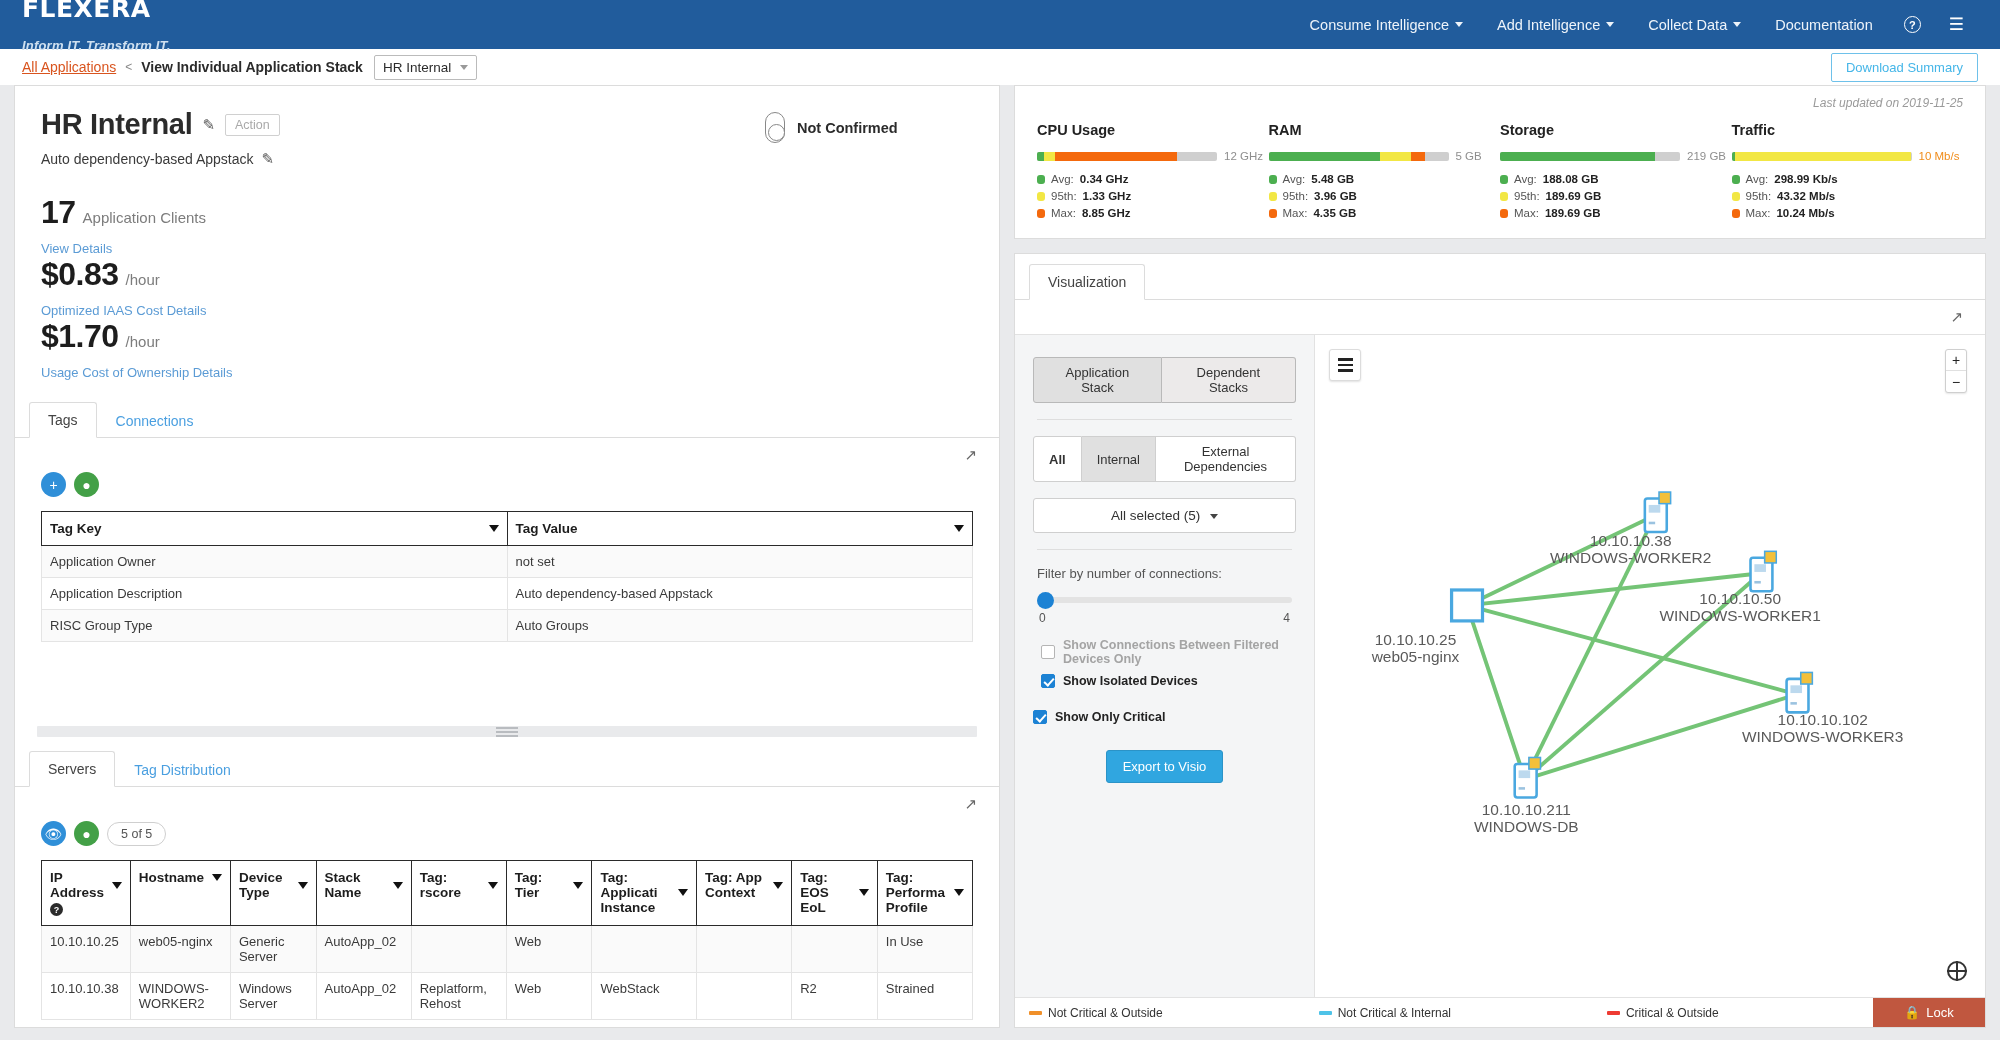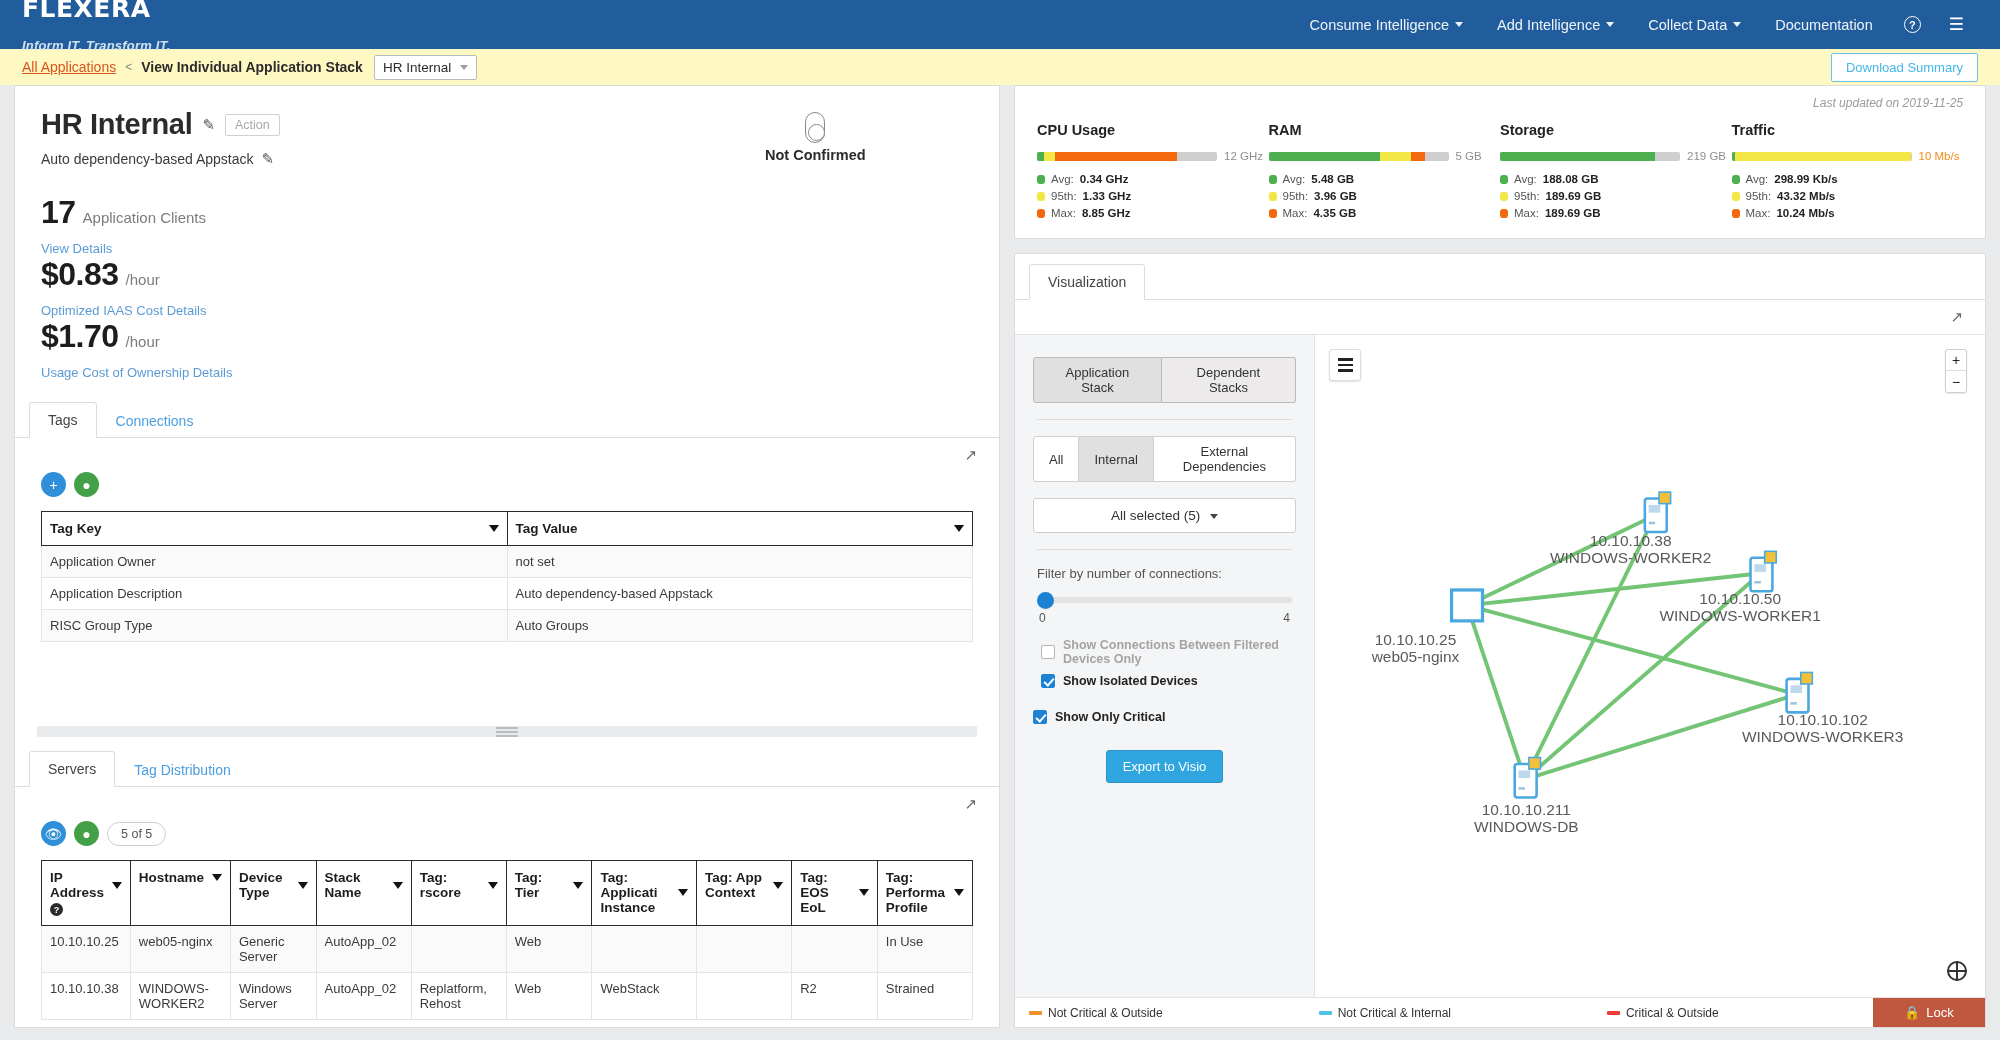--- a/index.html
+++ b/index.html
@@ -35,21 +35,21 @@
     display:flex; align-items:center; height:49px;
   }
   .qmark {
     width:17px;height:17px;border-radius:50%;border:1.6px solid #fff;
     display:flex;align-items:center;justify-content:center;font-size:11px;font-weight:700;
   }
 
   
   .crumbbar {
     height:36px; display:flex; align-items:center; padding:0 22px;
-    background:#fef9c3;
+    background:#ffffff;
   }
   .crumb-link { color:#d9541e; text-decoration:underline; font-size:14px; cursor:pointer; }
   .crumb-sep { color:#888; margin:0 9px; font-size:12px; }
   .crumb-cur { color:#2b2b2b; font-size:14px; font-weight:700; }
   .crumb-select {
     margin-left:11px; border:1px solid #bbb; background:#fff; border-radius:2px;
     padding:4px 8px; font-size:13.5px; color:#2b2b2b; display:flex; align-items:center; gap:9px;
     cursor:pointer;
   }
   .crumb-select .caret-g { width:0;height:0;border-left:4px solid transparent;border-right:4px solid transparent;border-top:5px solid #999; }
@@ -70,21 +70,21 @@
   .app-title { font-size:29px; font-weight:700; color:#2b2b2b; letter-spacing:-.3px; }
   .ico-pencil { font-size:15px; color:#555; cursor:pointer; }
   .action-chip {
     border:1px solid #d0d0d0; color:#a9a9a9; font-size:12.5px;
     padding:3px 9px; border-radius:2px; background:#fff; cursor:pointer;
   }
   .app-sub { margin-top:9px; font-size:14px; color:#3a3a3a; display:flex; align-items:center; gap:8px; }
   .stack-saved { margin-top:8px; font-size:14px; color:#3a3a3a; display:flex; align-items:center; gap:7px; }
   .cb-empty { width:13px;height:13px;border:1.5px solid #555; background:#fff; display:inline-block; }
   .confirm-block {
-    position:absolute; top:26px; left:750px; display:flex; align-items:center; gap:4px;flex-direction:column;
+    position:absolute; top:26px; left:750px; display:flex; align-items:center; gap:12px;
   }
   .confirm-toggle {
     width:20px;height:31px;border:1.7px solid #888;border-radius:11px;position:relative;background:#fff;
   }
   .confirm-toggle:after {
     content:""; position:absolute; left:1.5px; bottom:1.5px; width:15px;height:15px;
     border:1.7px solid #888; border-radius:50%; background:#fff;
   }
   .confirm-label { font-size:14.5px; color:#2b2b2b; font-weight:600; }
 
@@ -185,21 +185,21 @@
   .seg button:first-child { border-radius:3px 0 0 3px; }
   .seg button:last-child { border-radius:0 3px 3px 0; border-left:none; }
   .hr { height:1px; background:#dedede; margin:16px 4px; }
   .seg2 { display:flex; justify-content:center; }
   .seg2 button {
     font-family:"Liberation Sans", sans-serif; font-size:13px; padding:7px 15px;
     border:1px solid #cfcfcf; background:#fff; color:#333; cursor:pointer;
   }
   .seg2 button.on { background:#e0e0e0; }
   .seg2 button + button { border-left:none; }
-  .seg2 button:first-child { border-radius:3px 0 0 3px; }
+  .seg2 button:first-child { border-radius:3px 0 0 3px;font-weight:bold; }
   .seg2 button:last-child { border-radius:0 3px 3px 0; }
   .drop {
     margin-top:16px; border:1px solid #cfcfcf; background:#fff; border-radius:3px;
     padding:9px; text-align:center; font-size:13.5px; color:#333; cursor:pointer;
   }
   .drop .c { display:inline-block; width:0;height:0;border-left:4px solid transparent;border-right:4px solid transparent;border-top:5px solid #444; margin-left:6px; vertical-align:middle;}
   .filt-label { font-size:13px; color:#555; margin:6px 4px 10px 4px; }
   .slider { position:relative; height:18px; margin:0 4px; }
   .slider .track { position:absolute; top:6px; left:0; right:0; height:6px; background:#e3e3e3; border-radius:3px; }
   .slider .knob { position:absolute; top:1px; left:0; width:17px;height:17px;border-radius:50%;background:#1c82d4; cursor:grab; }

